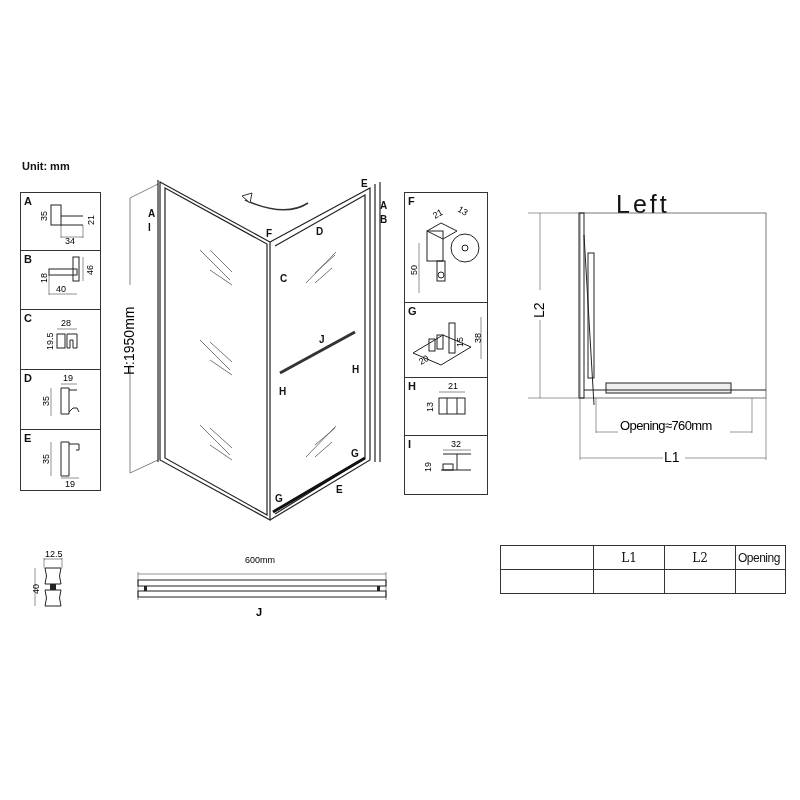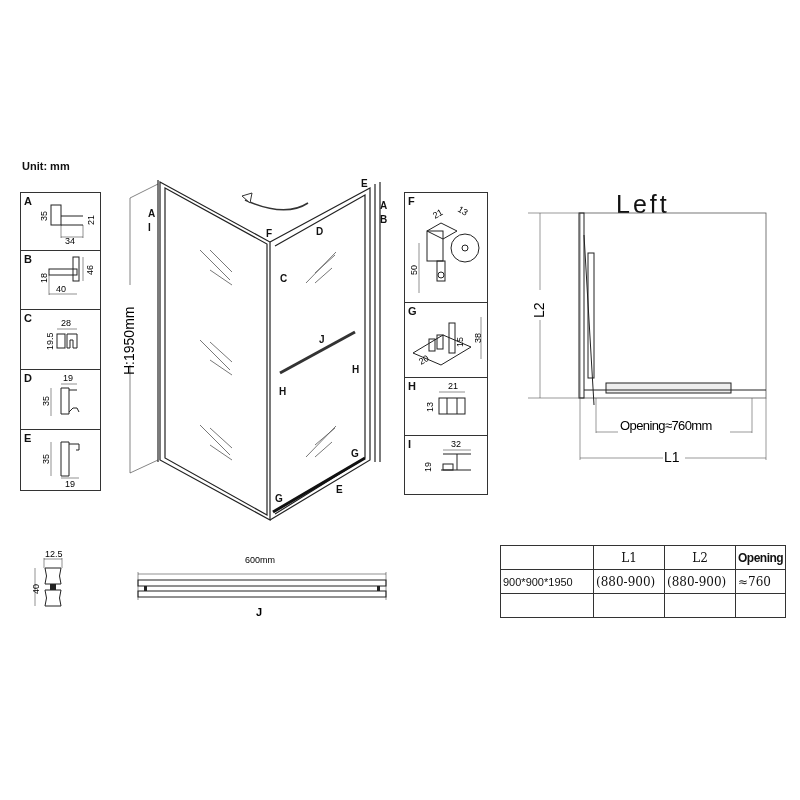--- a/index.html
+++ b/index.html
@@ -9,21 +9,21 @@
   .title{left:616px;top:158px;font-size:25px;letter-spacing:3px;font-weight:normal;margin-top:32px;}
   .panel{border:1px solid #333;box-sizing:border-box;position:absolute;background:#fff;}
   .cell{position:absolute;left:0;right:0;border-bottom:1px solid #333;box-sizing:border-box;}
   .cell:last-child{border-bottom:none;}
   .cell .lbl{position:absolute;left:3px;top:2px;font-size:11px;font-weight:bold;}
   .cell svg{position:absolute;left:0;top:0;}
   .dim{font-size:9px;font-family:"Liberation Sans",sans-serif;}
   table.spec{position:absolute;left:500px;top:545px;border-collapse:collapse;font-size:12px;}
   table.spec td{border:1px solid #333;height:23px;padding:0 2px;font-family:"DejaVu Serif",serif;}
   table.spec td.hd{text-align:center;}
-  table.spec td.hdb{font-family:"Liberation Sans",sans-serif;font-weight:bold;letter-spacing:-0.5px;text-align:right;}
+  table.spec td.hdb{font-family:"Liberation Sans",sans-serif;font-weight:normal;letter-spacing:-0.5px;text-align:left;}
   .lettr{position:absolute;font-size:10px;font-weight:bold;}
 </style>
 </head>
 <body>
 
 <div class="abs unit">Unit: mm</div>
 <div class="abs title">Left</div>
 
 <div class="panel" style="left:20px;top:192px;width:81px;height:299px;">
   <div class="cell" style="top:0;height:58px;">
@@ -247,25 +247,19 @@
 
 <table class="spec">
   <tbody>
       <tr>
     <td style="width:88px;"></td>
     <td class="hd" style="width:66px;">L1</td>
     <td class="hd" style="width:66px;">L2</td>
     <td class="hdb" style="width:45px;">Opening</td>
   </tr>
   <tr>
-    <td style="font-family:'Liberation Sans',sans-serif;font-size:11px;">900*900*1950</td>
-    <td>(880-900)</td>
-    <td>(880-900)</td>
-    <td>≈760</td>
-  </tr>
-  <tr>
     <td></td>
     <td></td>
     <td></td>
     <td></td>
   </tr>
 </tbody>
   </table>
 
 </body></html>

